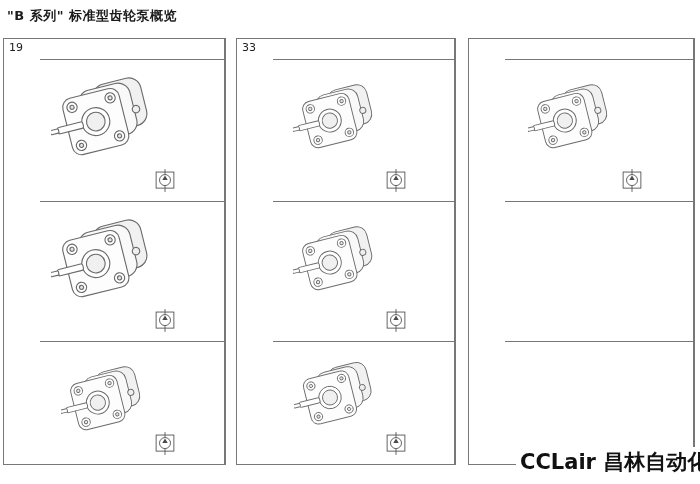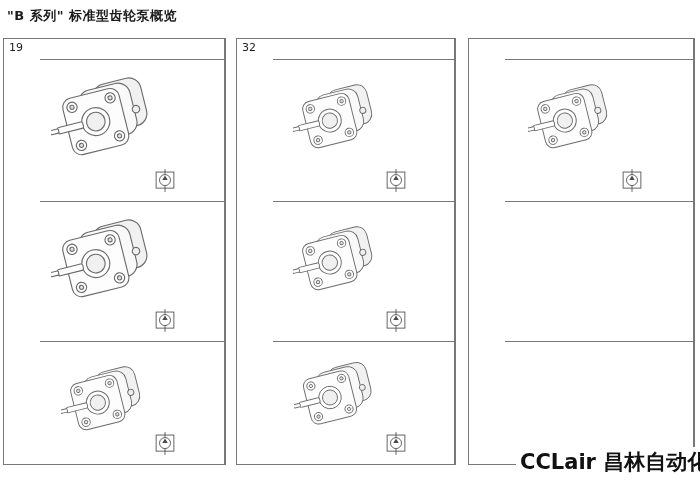--- a/index.html
+++ b/index.html
@@ -171,21 +171,21 @@
     </div>
     <div class="trow r-c">
       <div class="td type">
         <svg class="pump pump-sm" viewBox="0 0 120 100">
             <use href="#pump-sym"></use>
           </svg>
         <svg class="hyd" viewBox="0 0 26 30">
             <use href="#hyd-sym"></use>
           </svg>
       </div>
-      <div class="td page">32</div>
+      <div class="td page">33</div>
     </div>
   </div>
 
   <div class="ptable t3">
     <div class="thead">
       <div class="th type">型式</div>
       <div class="th page">页号</div>
     </div>
     <div class="trow r-a">
       <div class="td type">

